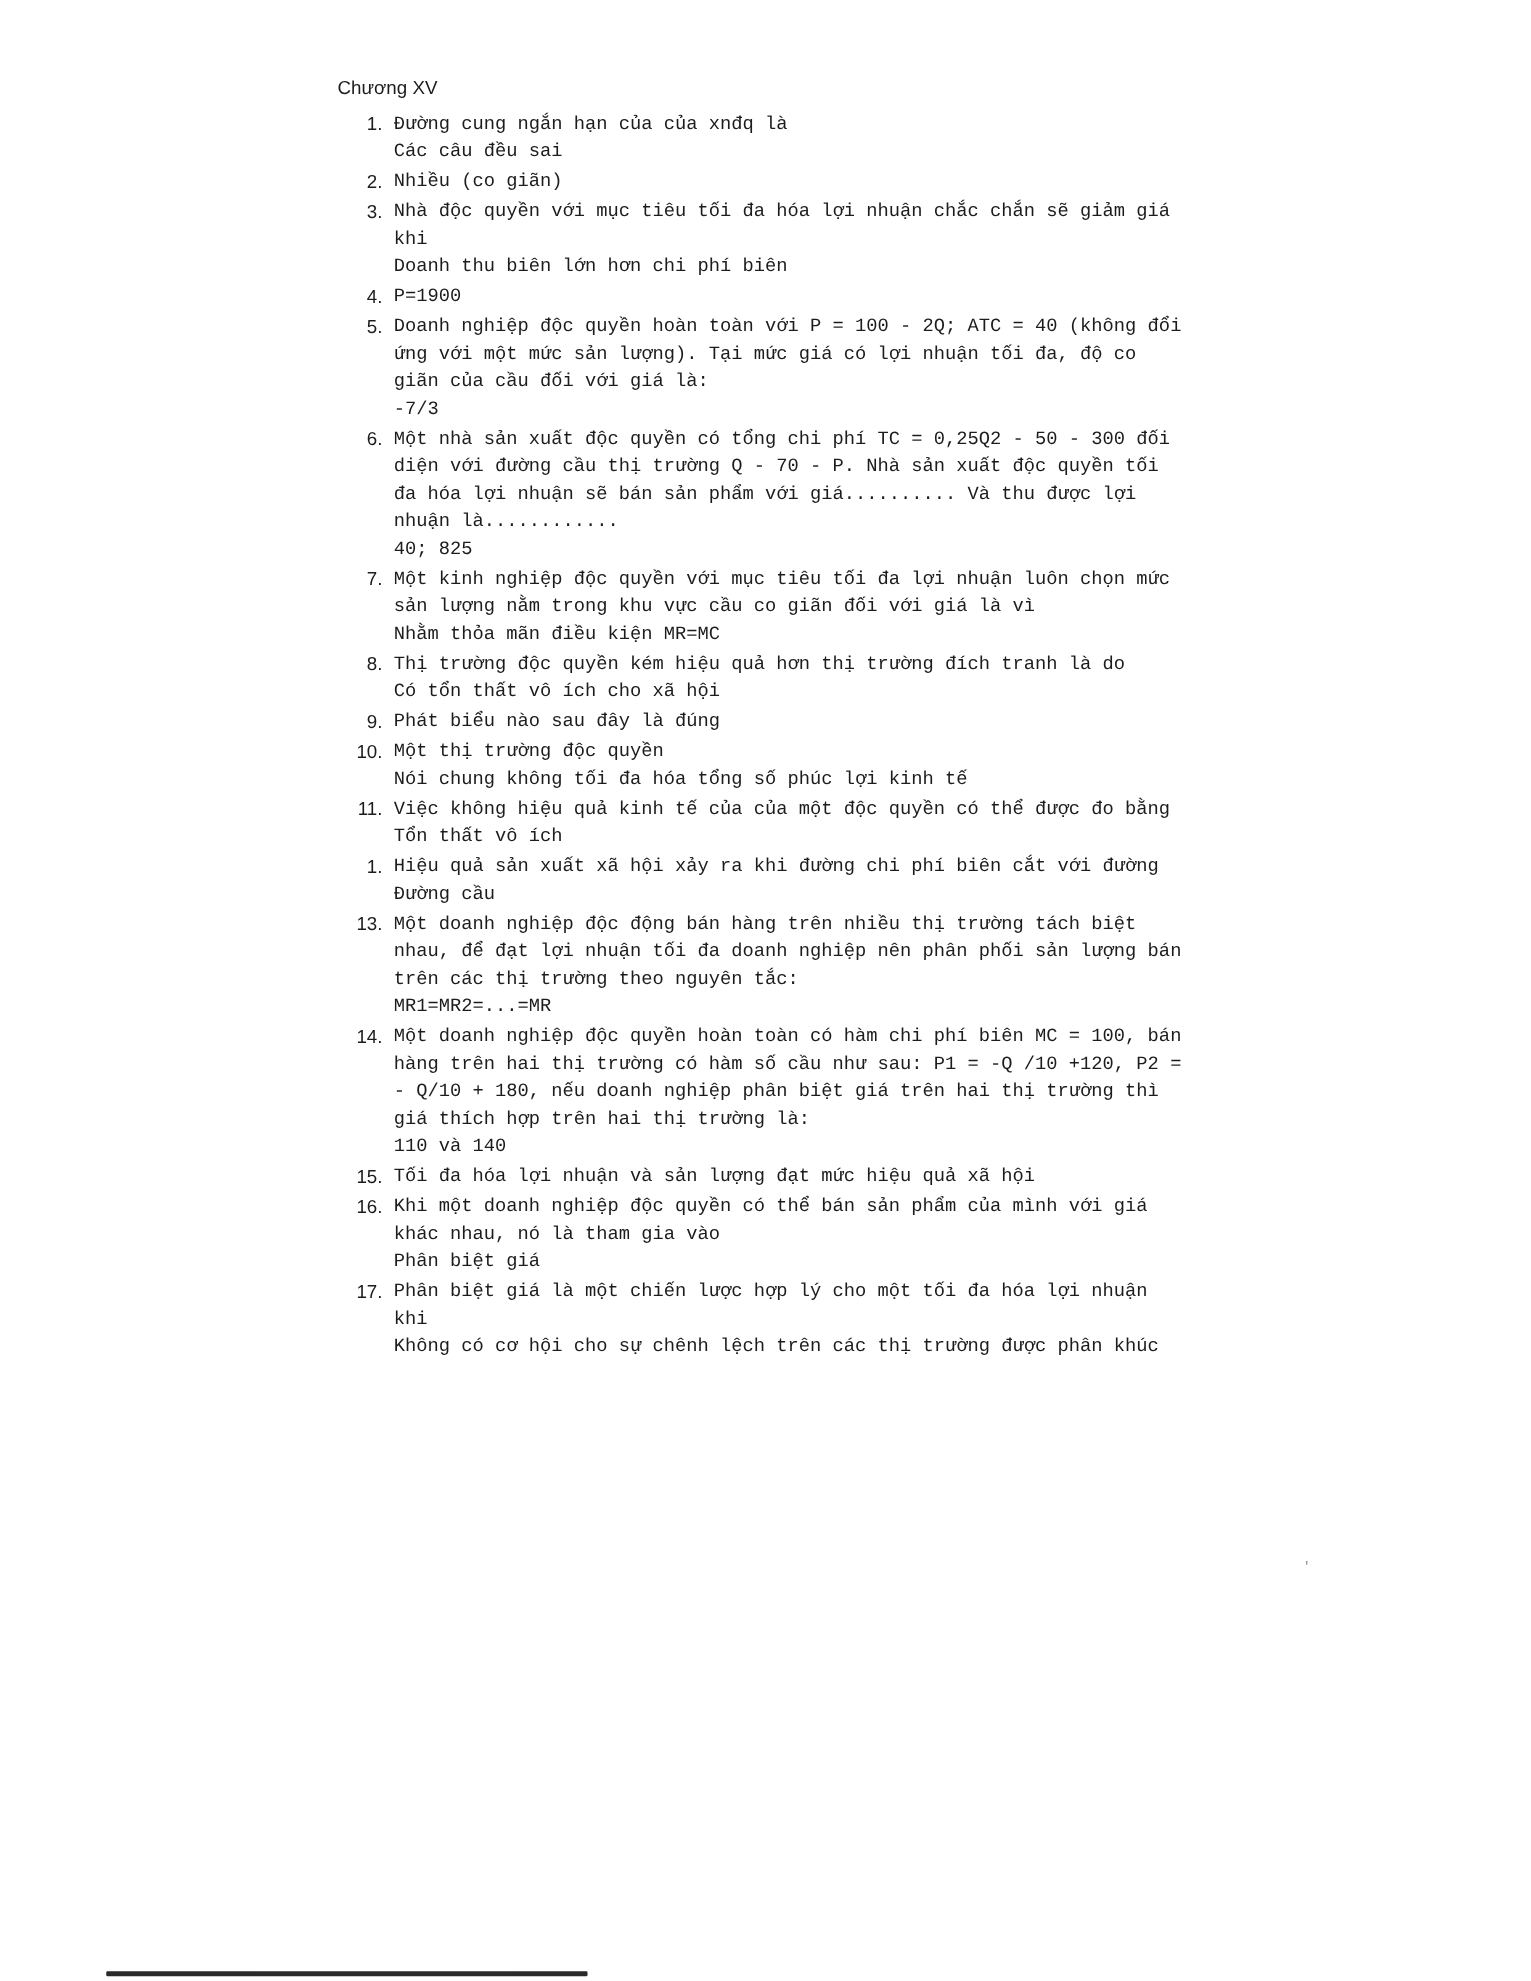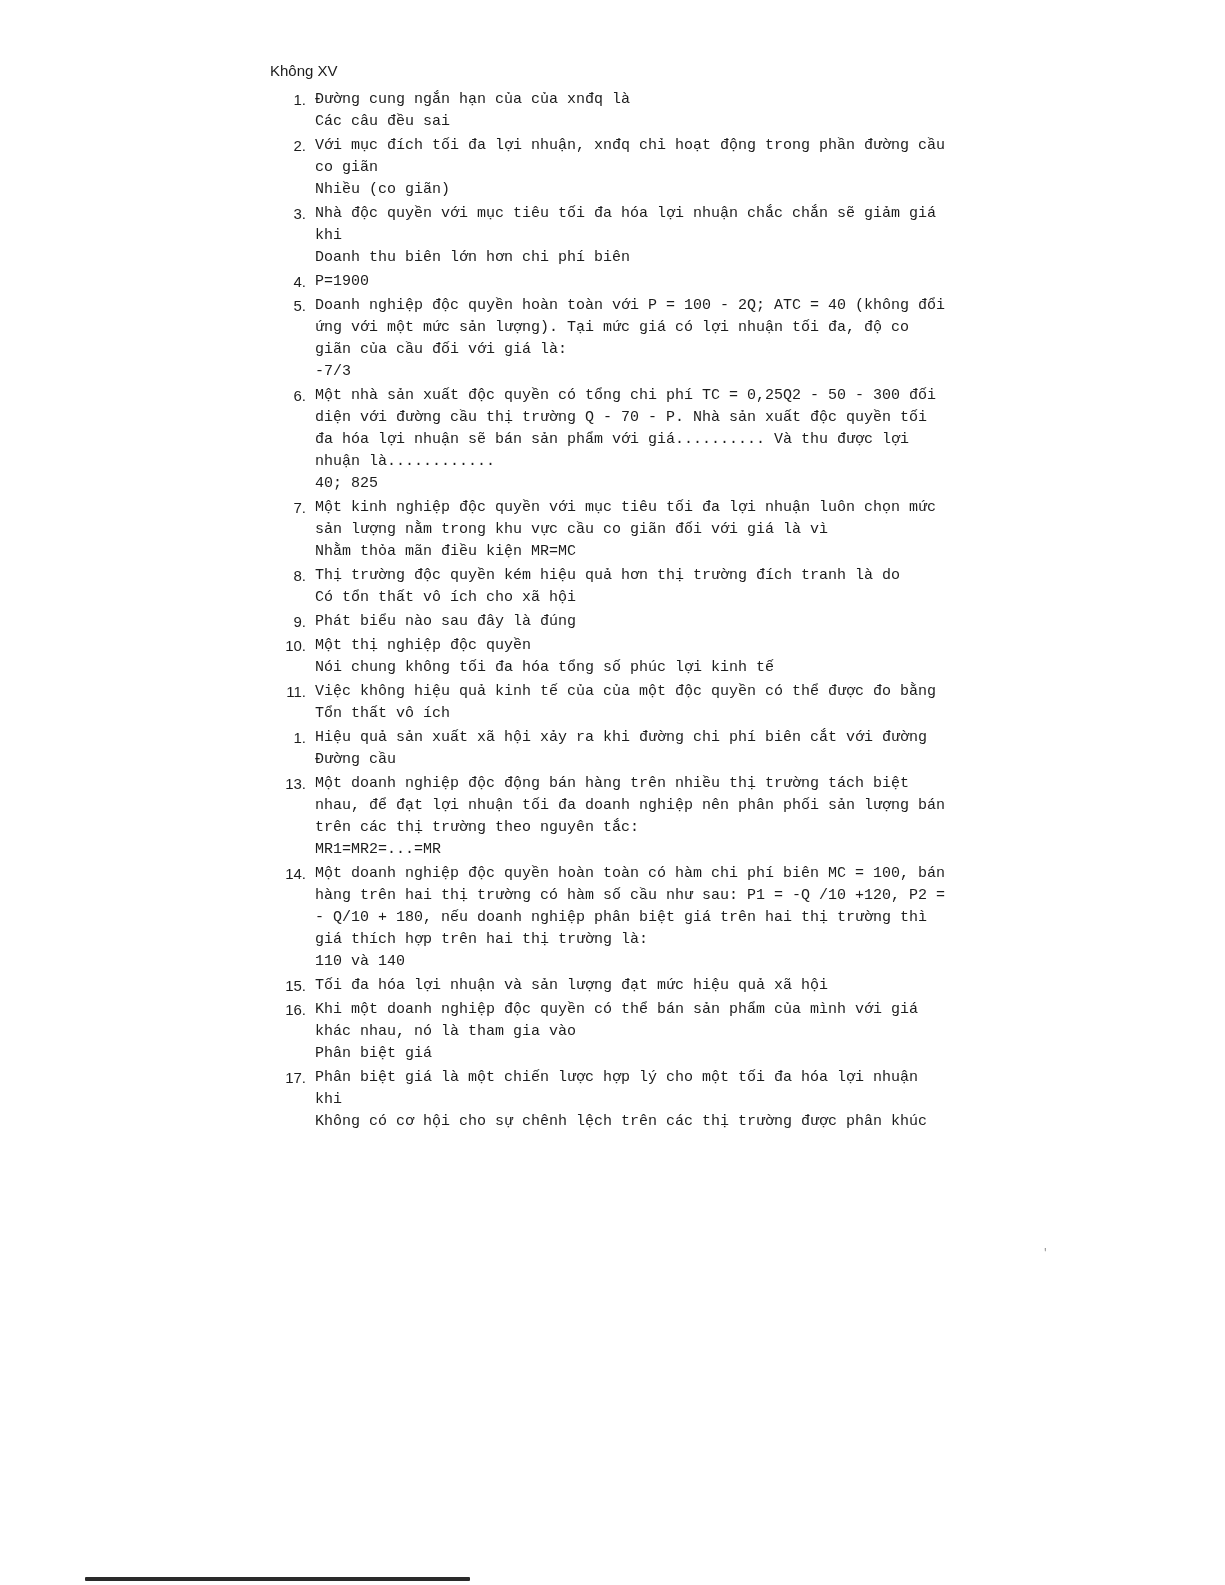--- a/index.html
+++ b/index.html
@@ -69,33 +69,32 @@
     color: #9a9a9a;
     font-size: 14px;
     line-height: 14px;
   }
 </style>
 </head>
 <body>
 
 <div class="page">
   <div class="content">
-    <div class="title">Không XV</div>
+    <div class="title">Chương XV</div>
     <div id="qlist">
         <div class="question">
           <div class="qnum">1.</div>
           <div class="qbody">
             <div class="qtext">Đường cung ngắn hạn của của xnđq là</div>
             <div class="atext">Các câu đều sai</div>
           </div>
         </div>
         <div class="question">
           <div class="qnum">2.</div>
           <div class="qbody">
-            <div class="qtext">Với mục đích tối đa lợi nhuận, xnđq chỉ hoạt động trong phần đường cầu co giãn</div>
             <div class="atext">Nhiều (co giãn)</div>
           </div>
         </div>
         <div class="question">
           <div class="qnum">3.</div>
           <div class="qbody">
             <div class="qtext">Nhà độc quyền với mục tiêu tối đa hóa lợi nhuận chắc chắn sẽ giảm giá khi</div>
             <div class="atext">Doanh thu biên lớn hơn chi phí biên</div>
           </div>
         </div>
@@ -135,21 +134,21 @@
         </div>
         <div class="question">
           <div class="qnum">9.</div>
           <div class="qbody">
             <div class="qtext">Phát biểu nào sau đây là đúng</div>
           </div>
         </div>
         <div class="question">
           <div class="qnum">10.</div>
           <div class="qbody">
-            <div class="qtext">Một thị nghiệp độc quyền</div>
+            <div class="qtext">Một thị trường độc quyền</div>
             <div class="atext">Nói chung không tối đa hóa tổng số phúc lợi kinh tế</div>
           </div>
         </div>
         <div class="question">
           <div class="qnum">11.</div>
           <div class="qbody">
             <div class="qtext">Việc không hiệu quả kinh tế của của một độc quyền có thể được đo bằng</div>
             <div class="atext">Tổn thất vô ích</div>
           </div>
         </div>

